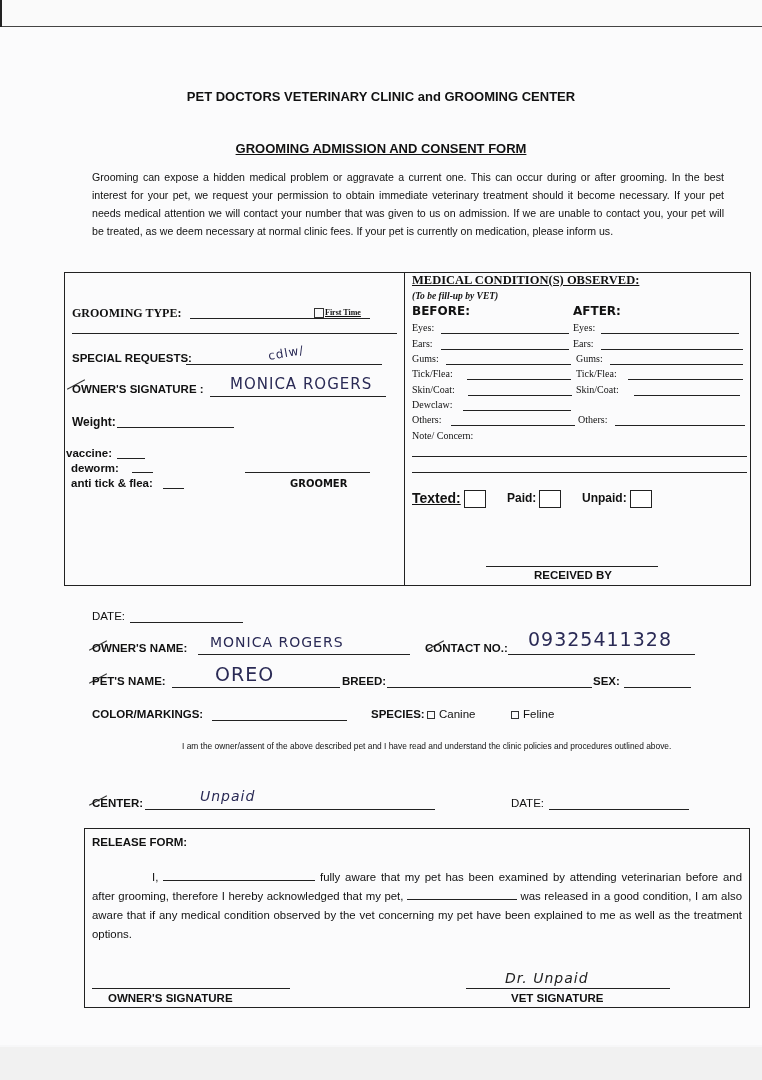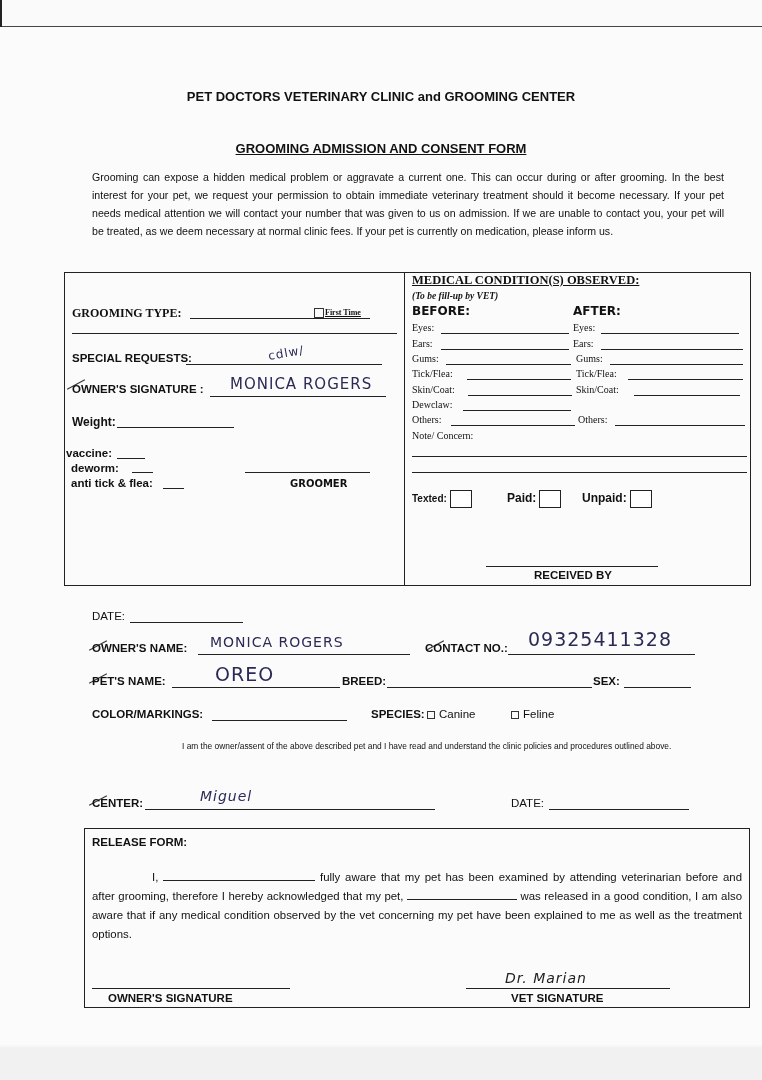--- a/index.html
+++ b/index.html
@@ -111,21 +111,21 @@
   <div class="line" style="left:628px; top:379px; width:115px;"></div>
   <div class="med-row" style="left:576px; top:384px;">Skin/Coat:</div>
   <div class="line" style="left:634px; top:395px; width:106px;"></div>
   <div class="med-row" style="left:578px; top:414px;">Others:</div>
   <div class="line" style="left:615px; top:425px; width:130px;"></div>
 
   <div class="med-row" style="left:412px; top:430px;">Note/ Concern:</div>
   <div class="line" style="left:412px; top:456px; width:335px;"></div>
   <div class="line" style="left:412px; top:472px; width:335px;"></div>
 
-  <div class="lbl" style="left:412px; top:490px; font-size:10px;">
+  <div class="lbl" style="left:412px; top:490px; font-size:14px;text-decoration:underline;">
     <span>Texted:</span><span class="chk"></span>
   </div>
   <div class="lbl" style="left:507px; top:490px; font-size:12px;">
     <span>Paid:</span><span class="chk"></span>
   </div>
   <div class="lbl" style="left:582px; top:490px; font-size:12px;">
     <span>Unpaid:</span><span class="chk"></span>
   </div>
 
   <div class="line" style="left:486px; top:566px; width:172px;"></div>
@@ -163,35 +163,35 @@
     <span class="small-chk"></span><span>Feline</span>
   </div>
 
   <div class="consent">
     <div style="text-indent:48px;">I am the owner/assent of the above described pet and I have read and understand the clinic policies and procedures outlined above.</div>
   </div>
 
   <div class="tick" style="left:88px; top:800px;"></div>
   <div class="lbl" style="left:92px; top:797px;">CENTER:</div>
   <div class="line" style="left:145px; top:809px; width:290px;"></div>
-  <div class="hand" style="left:200px; top:788px; font-size:14px; font-style:italic;">Miguel</div>
+  <div class="hand" style="left:200px; top:788px; font-size:14px; font-style:italic;">Unpaid</div>
   <div class="lbl" style="left:511px; top:797px; font-weight:normal;">DATE:</div>
   <div class="line" style="left:549px; top:809px; width:140px;"></div>
 
   <div class="box" style="left:84px; top:828px; width:666px; height:180px;"></div>
   <div class="lbl" style="left:92px; top:836px;">RELEASE FORM:</div>
 
   <div class="release-text">
     <span style="display:inline-block; width:60px;"></span><span>I,</span>
     <span class="blank" style="width:152px;"></span>
     <span>fully aware that my pet has been examined by attending veterinarian before and after grooming, therefore I hereby acknowledged that my pet,</span>
     <span class="blank" style="width:110px;"></span>
     <span>was released in a good condition, I am also aware that if any medical condition observed by the vet concerning my pet have been explained to me as well as the treatment options.</span>
   </div>
 
   <div class="line" style="left:92px; top:988px; width:198px;"></div>
   <div class="lbl" style="left:108px; top:992px;">OWNER'S SIGNATURE</div>
 
-  <div class="hand" style="left:505px; top:970px; font-size:14px; font-style:italic; color:#222;">Dr. Marian</div>
+  <div class="hand" style="left:505px; top:970px; font-size:14px; font-style:italic; color:#222;">Dr. Unpaid</div>
   <div class="line" style="left:466px; top:988px; width:204px;"></div>
   <div class="lbl" style="left:511px; top:992px;">VET SIGNATURE</div>
 </div>
 <div class="bottom-strip"></div>
 
 </body></html>

